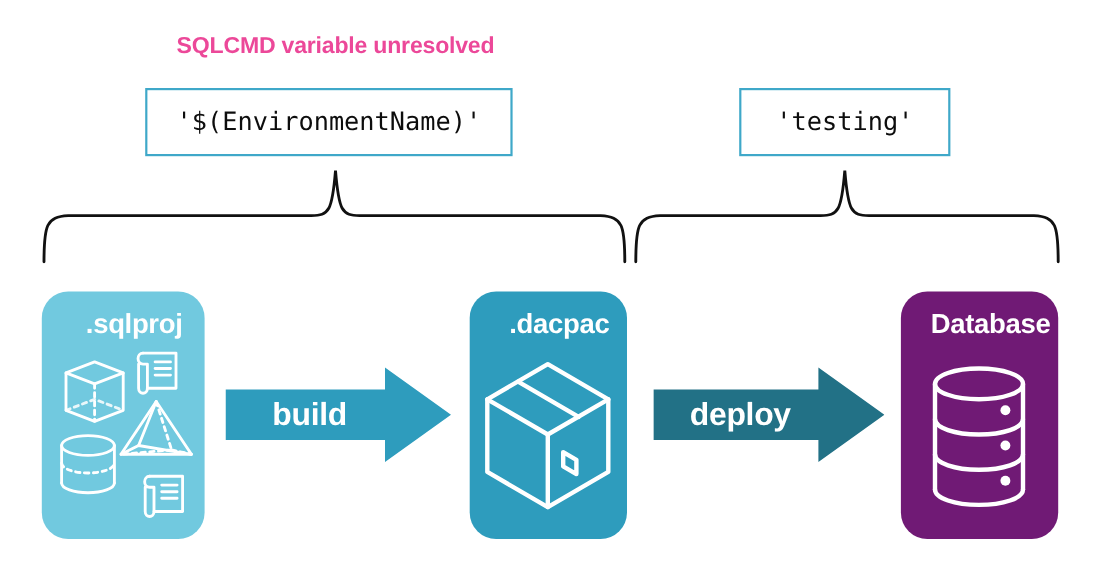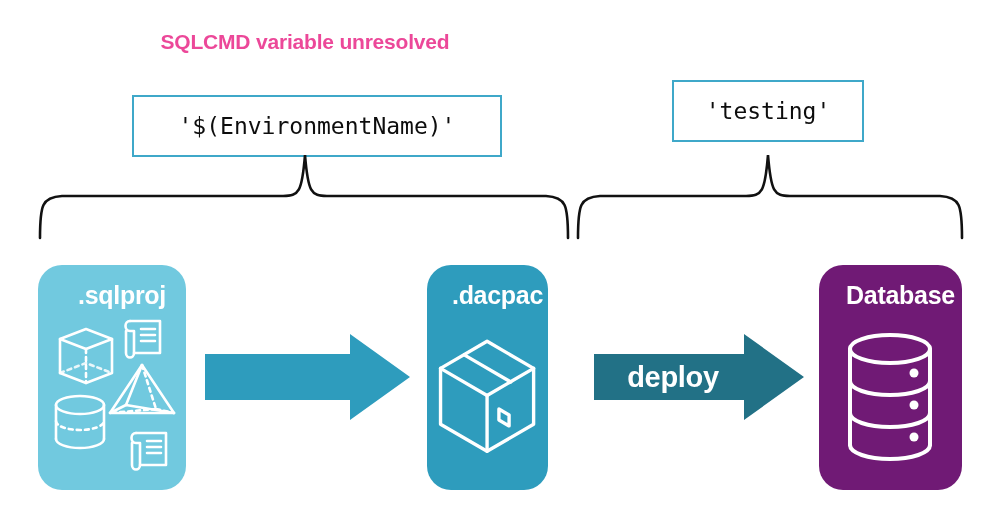--- a/index.html
+++ b/index.html
@@ -39,21 +39,21 @@
     background: #ffffff;
     border: 2px solid #3fa8c9;
     display: flex;
     align-items: center;
     justify-content: center;
     font-family: "DejaVu Sans Mono", monospace;
     font-size: 23px;
     color: #0d0d0d;
     white-space: nowrap;
   }
-  #code-box-left  { left: 132px; top: 95px;  width: 370px; height: 62px; }
+  #code-box-left  { left: 132px; top: 80px;  width: 334px; height: 62px; }
   #code-box-right { left: 672px; top: 80px;  width: 192px; height: 62px; }
 
   
   #brace-layer {
     position: absolute;
     left: 0; top: 0;
     width: 1000px;
     height: 522px;
     pointer-events: none;
   }
@@ -70,21 +70,21 @@
     width: 100%;
     text-align: center;
     font-family: "Liberation Sans", sans-serif;
     font-weight: bold;
     font-size: 25px;
     color: #ffffff;
     letter-spacing: -0.3px;
     white-space: nowrap;
   }
   #card-sqlproj  { left: 38px;  top: 265px; width: 148px; height: 225px; }
-  #card-dacpac   { left: 427px; top: 265px; width: 121px; height: 225px; }
+  #card-dacpac   { left: 427px; top: 265px; width: 143px; height: 225px; }
   #card-database { left: 819px; top: 265px; width: 143px; height: 225px; }
   .card-label { top: 16px; }
 
   .card-art {
     position: absolute;
     left: 0;
     top: 48px;
     width: 100%;
     height: 170px;
   }
@@ -184,20 +184,21 @@
           <path d="M 109 128 L 123 128 M 109 134 L 123 134 M 109 140 L 123 140"></path>
         </g>
       </g>
     </svg>
   </div>
 
   <div class="arrow" id="arrow-build">
     <svg viewBox="0 0 205 90" width="205" height="90">
       <path d="M 0 22 L 145 22 L 145 2 L 205 45 L 145 88 L 145 68 L 0 68 Z" fill="#2e9cbd"></path>
     </svg>
+    <div class="arrow-label">build</div>
   </div>
 
   <div class="card" id="card-dacpac" style="background:#2e9cbd">
     <div class="card-label">.dacpac</div>
     <svg class="card-art" viewBox="0 0 143 170">
       <g fill="none" stroke="#ffffff" stroke-width="4" stroke-linejoin="round" stroke-linecap="round">
 
         <path d="M 71 18 L 126 50 L 126 116 L 71 148 L 16 116 L 16 50 Z"></path>
 
         <path d="M 16 50 L 71 82 L 126 50"></path>

